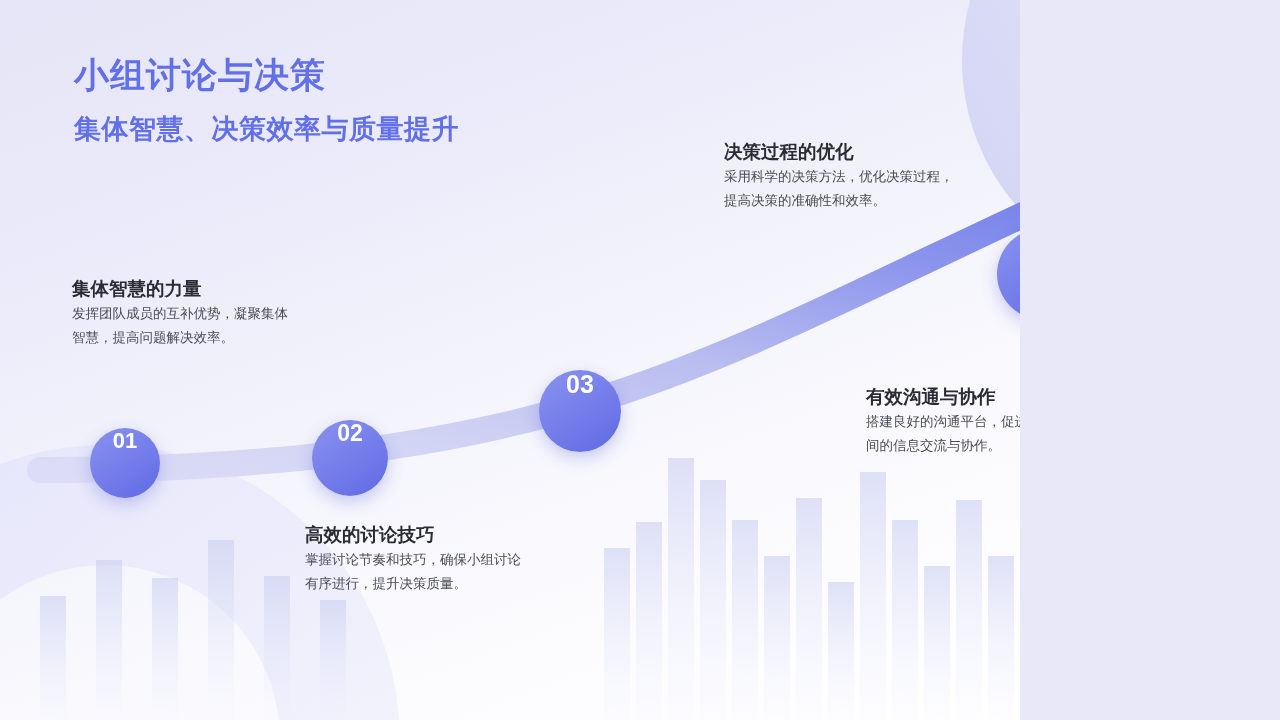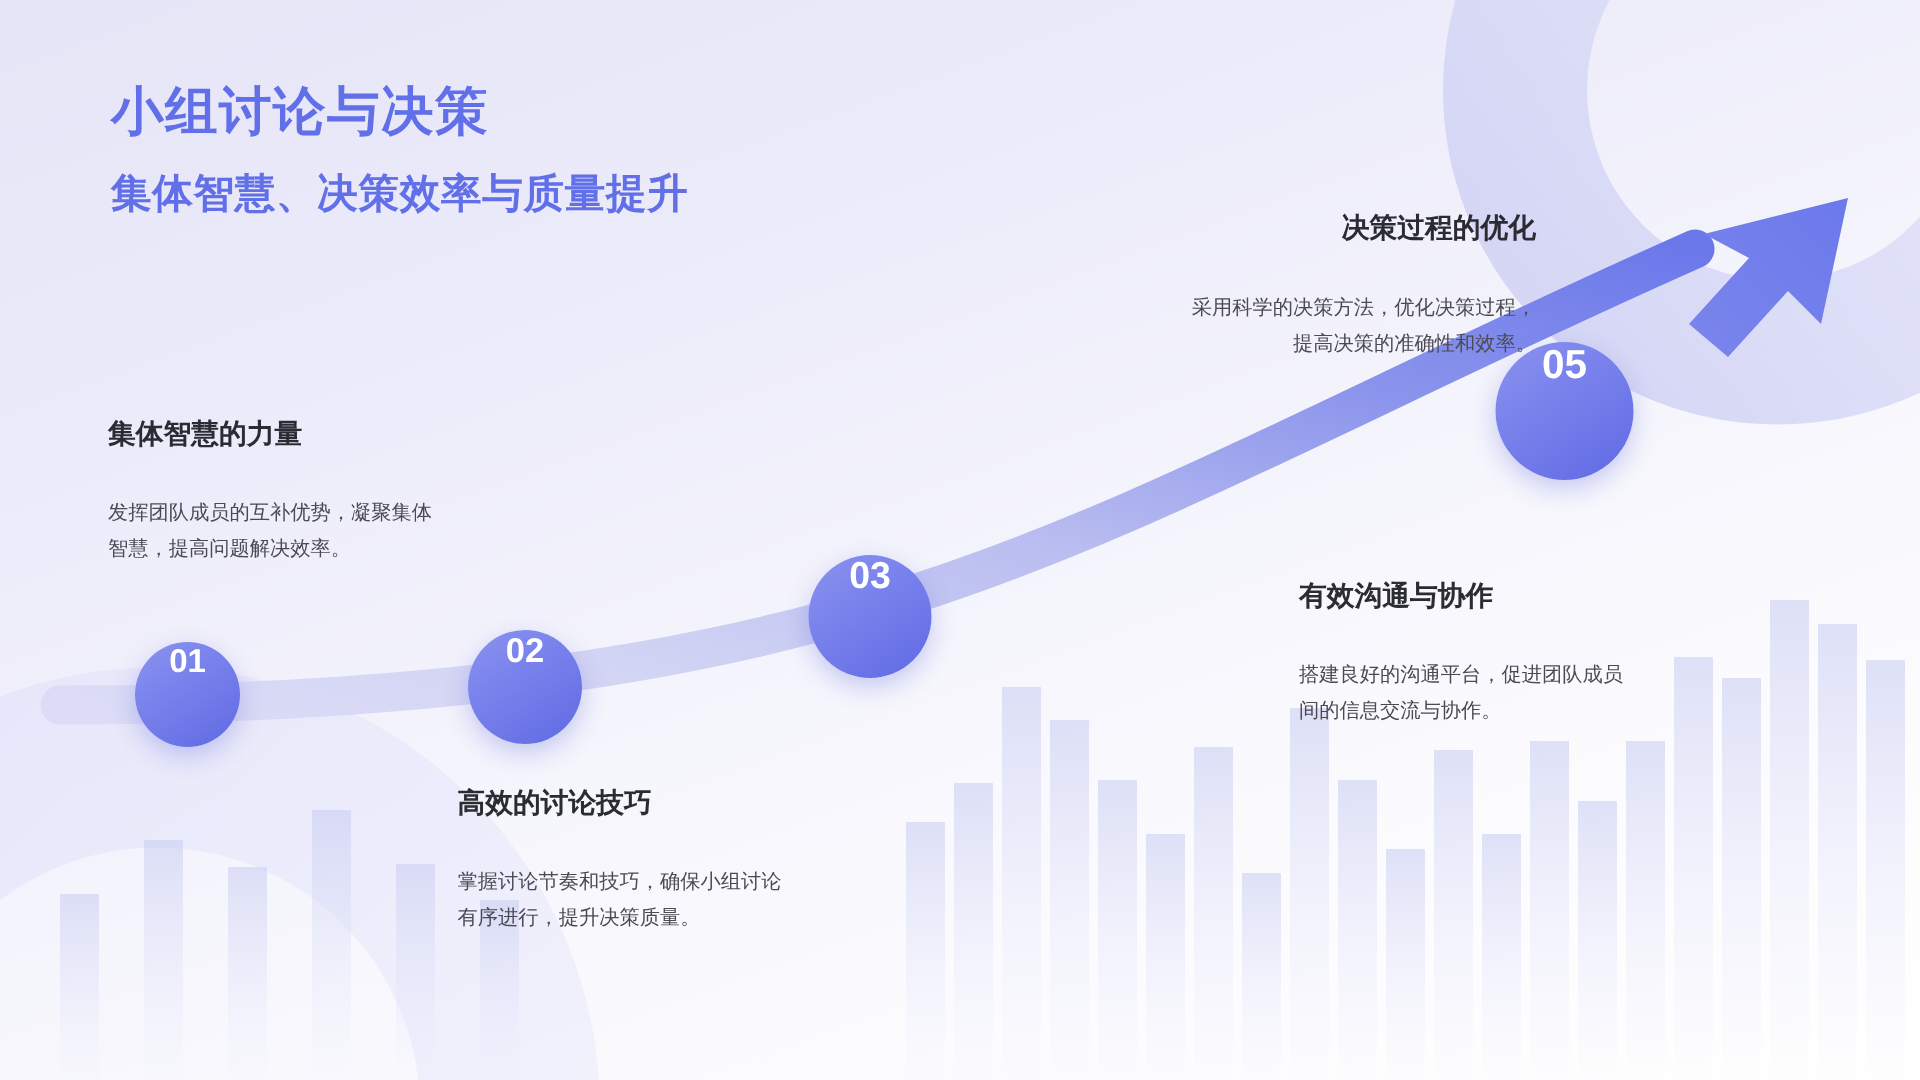--- a/index.html
+++ b/index.html
@@ -8,21 +8,21 @@
     overflow: hidden;
   }
   body {
     font-family: "Liberation Sans", "DejaVu Sans", sans-serif;
     background: #e9e8f8;
     position: relative;
   }
   #slide {
     position: absolute;
     top: 0; left: 0;
-    width: 1280px; height: 720px;
+    width: 1020px; height: 720px;
     background: linear-gradient(160deg, #e6e5f7 0%, #ecebfa 28%, #f4f4fc 52%, #fbfbfe 74%, #ffffff 100%);
     overflow: hidden;
   }
   
   .deco-layer {
     position: absolute;
     top: 0; left: 0;
     width: 1280px; height: 720px;
     pointer-events: none;
   }
@@ -74,21 +74,21 @@
     font-weight: bold;
     color: #2b2b33;
     line-height: 1.35;
     margin: 0;
     white-space: nowrap;
   }
   .step-desc {
     font-size: 13.5px;
     color: #4a4a55;
     line-height: 1.78;
-    margin: 28px 0 0 0;
+    margin: 0 0 0 0;
     white-space: pre-line;
   }
 </style>
 </head>
 <body>
 
 <div id="slide">
 
   <svg class="deco-layer" width="1280" height="720" viewBox="0 0 1280 720">
     <defs>
@@ -195,19 +195,19 @@
 
   <div class="step-text" style="left:424px; top:239px; width:290px;">
   </div>
 
   <div class="step-text" style="left:866px; top:385px; width:290px;">
     <p class="step-heading">有效沟通与协作</p>
     <p class="step-desc">搭建良好的沟通平台，促进团队成员
 间的信息交流与协作。</p>
   </div>
 
-  <div class="step-text" style="left:724px; top:140px; width:300px;text-align:right;">
+  <div class="step-text" style="left:724px; top:140px; width:300px;">
     <p class="step-heading">决策过程的优化</p>
     <p class="step-desc">采用科学的决策方法，优化决策过程，
 提高决策的准确性和效率。</p>
   </div>
 
 </div>
 
 </body></html>

